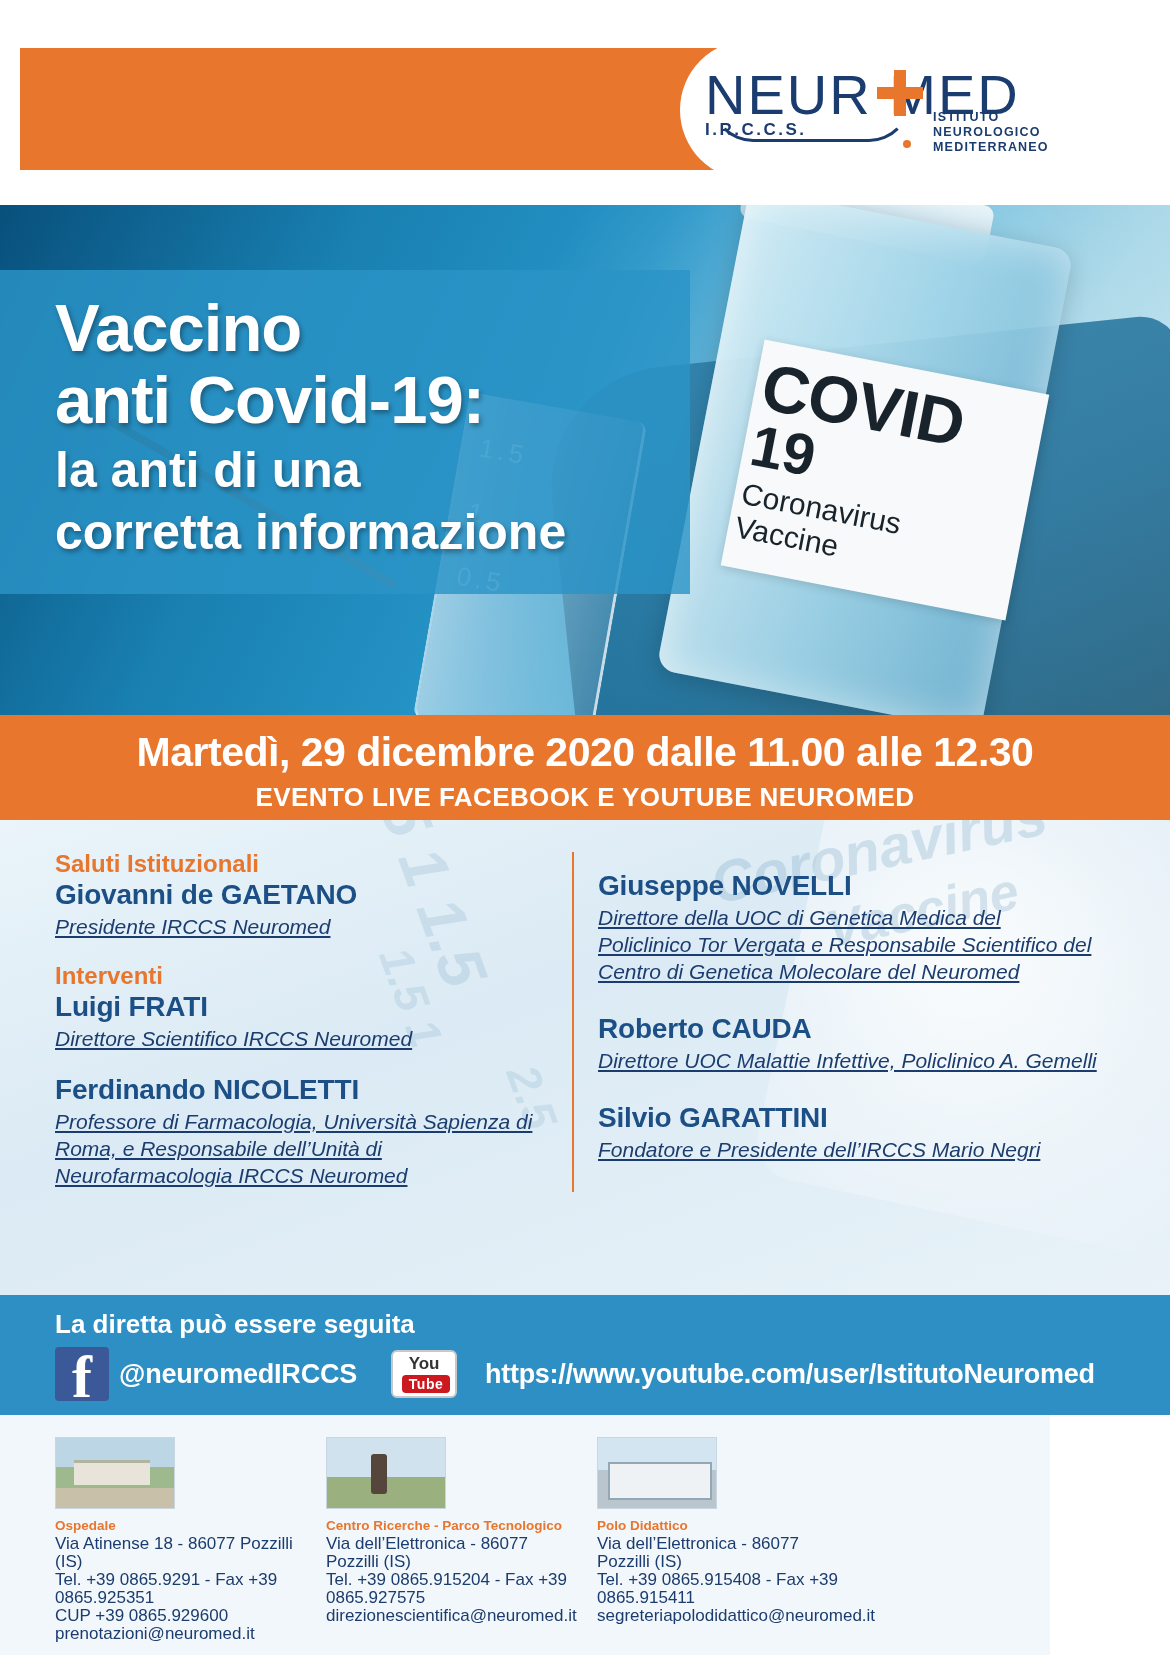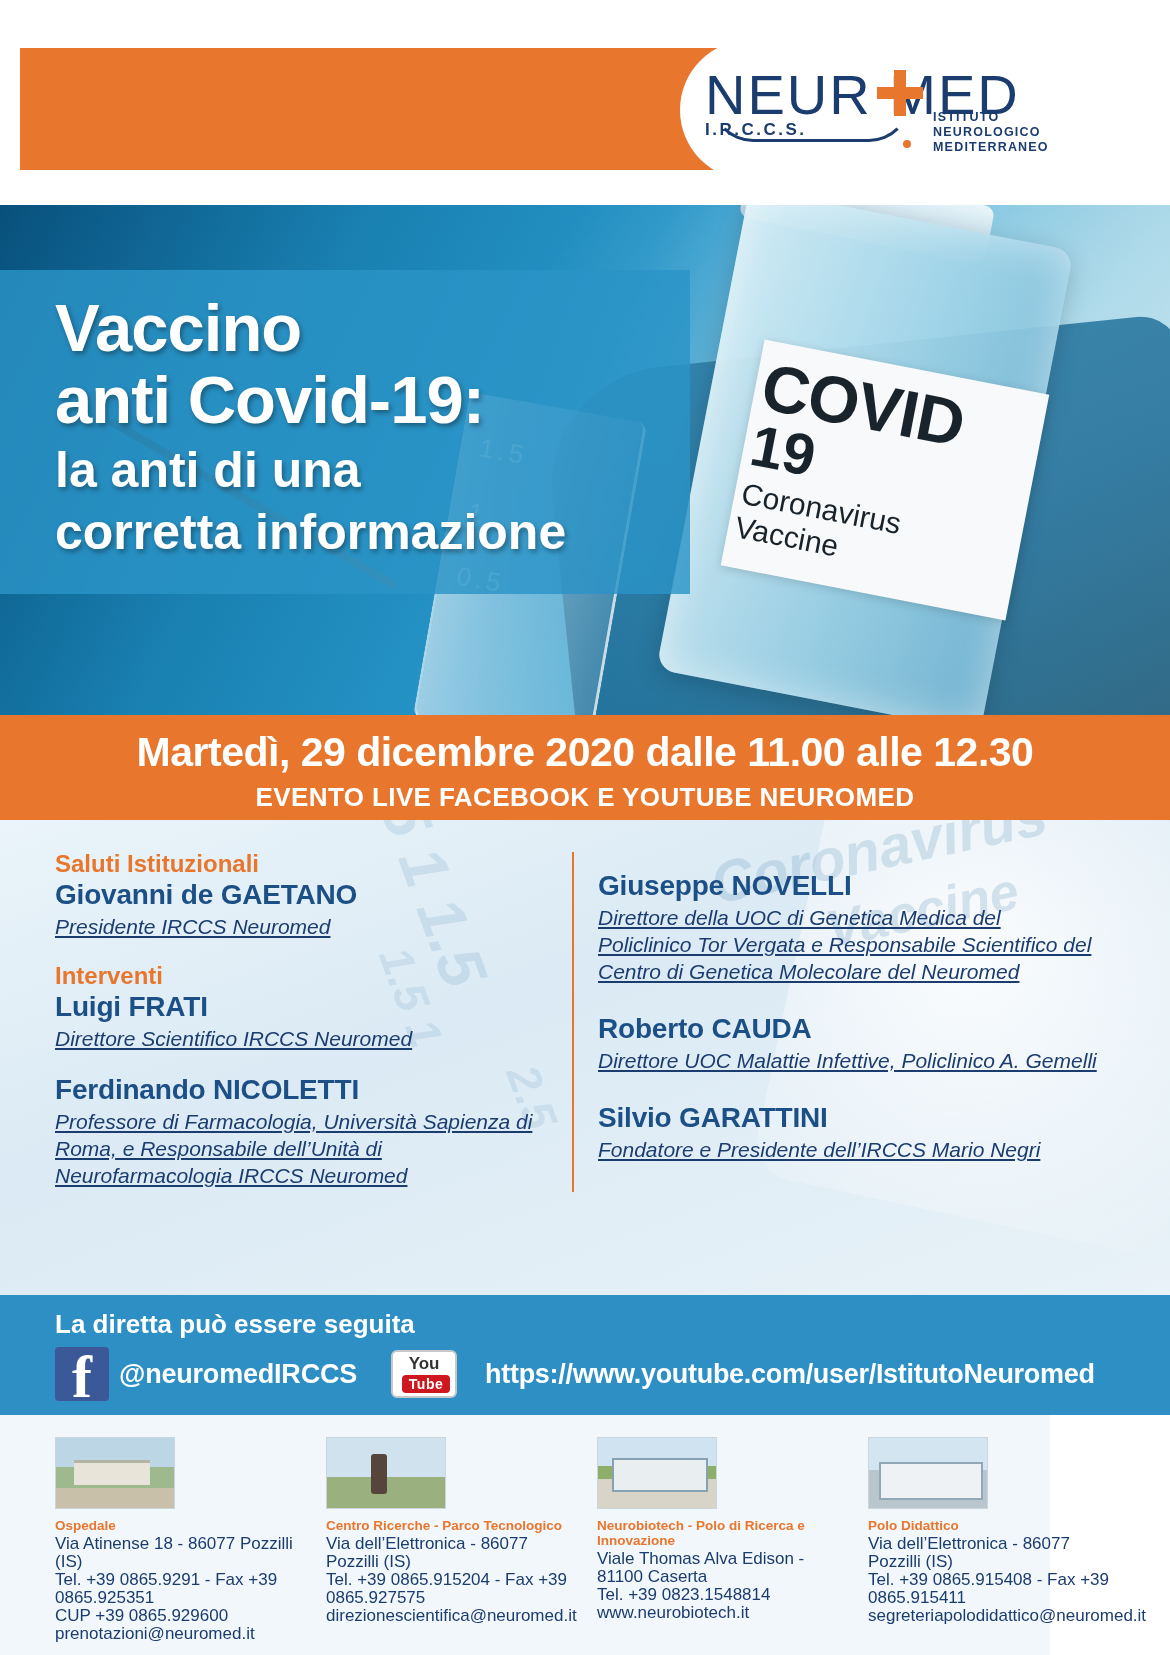--- a/index.html
+++ b/index.html
@@ -524,27 +524,20 @@
     </div>
 
     <div class="foot-col">
       <div class="foot-img img-b"></div>
       <div class="foot-title">Centro Ricerche - Parco Tecnologico</div>
       <div class="foot-line">Via dell’Elettronica - 86077 Pozzilli (IS)</div>
       <div class="foot-line">Tel. +39 0865.915204 - Fax +39 0865.927575</div>
       <div class="foot-line">direzionescientifica@neuromed.it</div>
     </div>
 
-    <div class="foot-col">
-      <div class="foot-img img-c"></div>
-      <div class="foot-title">Neurobiotech - Polo di Ricerca e Innovazione</div>
-      <div class="foot-line">Viale Thomas Alva Edison - 81100 Caserta</div>
-      <div class="foot-line">Tel. +39 0823.1548814</div>
-      <div class="foot-line">www.neurobiotech.it</div>
-    </div>
 
     <div class="foot-col">
       <div class="foot-img img-d"></div>
       <div class="foot-title">Polo Didattico</div>
       <div class="foot-line">Via dell’Elettronica - 86077 Pozzilli (IS)</div>
       <div class="foot-line">Tel. +39 0865.915408 - Fax +39 0865.915411</div>
       <div class="foot-line">segreteriapolodidattico@neuromed.it</div>
     </div>
 
   </div>

